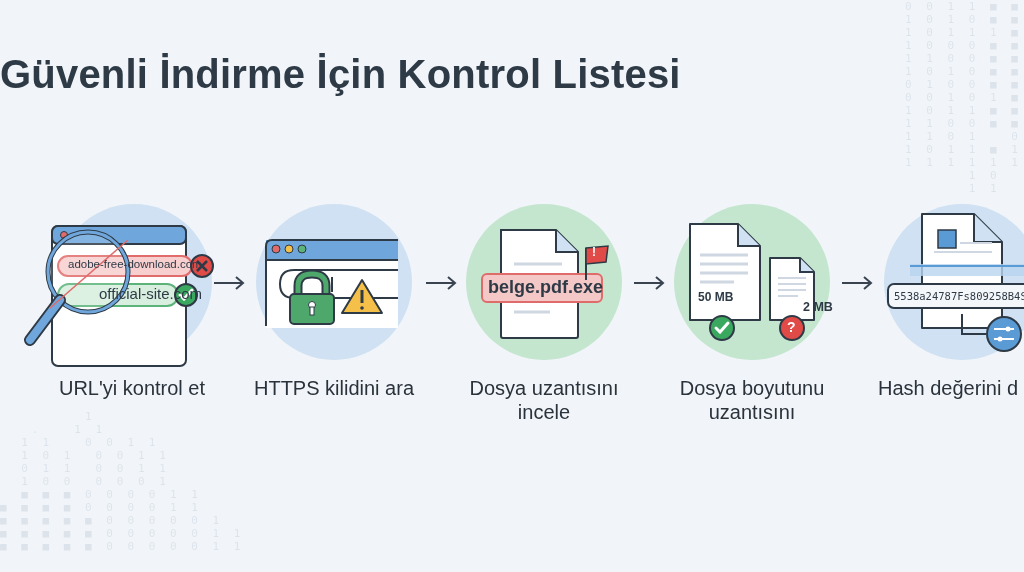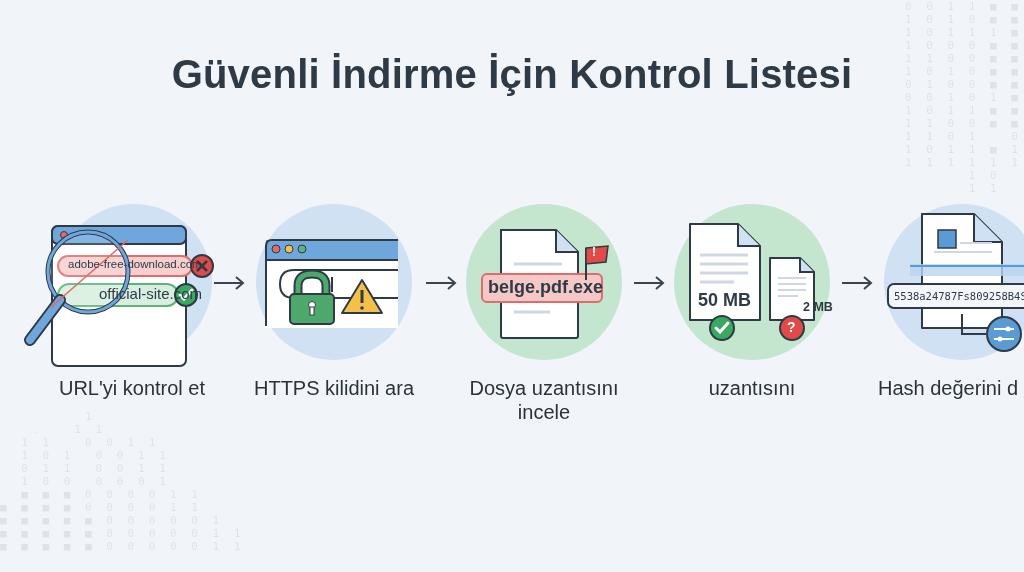--- a/index.html
+++ b/index.html
@@ -8,21 +8,21 @@
     background: #f1f5f9;
     font-family: "Liberation Sans", sans-serif;
     position: relative;
   }
   .bg-matrix {
     position: absolute; font-family: "DejaVu Sans Mono", monospace;
     color: #cdd6e0; font-size: 11px; line-height: 13px; letter-spacing: 4px;
     white-space: pre; opacity: 0.55; pointer-events: none;
   }
   .title {
-    position: absolute; top: 52px; left: 0; width: 1024px; text-align: center;
+    position: absolute; top: 52px; left: 0; width: 1024px; 
     font-size: 40px; font-weight: bold; color: #2e3a46; letter-spacing: 0.2px;
   }
   .step { position: absolute; top: 200px; width: 200px; }
   .circle {
     position: absolute; top: 4px; width: 156px; height: 156px; border-radius: 50%;
   }
   .circle.blue { background: #cfe1f2; }
   .circle.green { background: #c4e6cf; }
   .label {
     position: absolute; top: 176px; width: 220px; text-align: center;
@@ -167,24 +167,25 @@
     <circle cx="58" cy="128" r="12" fill="#3aa85f" stroke="#2e3a46" stroke-width="2"></circle>
     <path d="M52 128 L56 132 L64 123" stroke="#ffffff" stroke-width="3" fill="none" stroke-linecap="round"></path>
     <path d="M106 58 L136 58 L150 72 L150 120 L106 120 Z" fill="#ffffff" stroke="#2e3a46" stroke-width="2" stroke-linejoin="round"></path>
     <path d="M136 58 L136 72 L150 72" fill="#cfe1f2" stroke="#2e3a46" stroke-width="2"></path>
     <line x1="114" y1="78" x2="142" y2="78" stroke="#cfd8e2" stroke-width="2"></line>
     <line x1="114" y1="84" x2="142" y2="84" stroke="#cfd8e2" stroke-width="2"></line>
     <line x1="114" y1="90" x2="142" y2="90" stroke="#cfd8e2" stroke-width="2"></line>
     <line x1="114" y1="96" x2="134" y2="96" stroke="#cfd8e2" stroke-width="2"></line>
     <circle cx="128" cy="128" r="12" fill="#e04a47" stroke="#2e3a46" stroke-width="2"></circle>
   </svg>
-  <span style="position:absolute;left:34px;top:90px;font-size:18px;font-weight:bold;color:#2e3a46;">50 MB</span>
+  <span style="position:absolute;left:34px;top:90px;font-size:12px;font-weight:bold;color:#2e3a46;">50 MB</span>
   <span style="position:absolute;left:110px;top:100px;font-size:12.5px;font-weight:bold;color:#2e3a46;margin-left:29px;">2 MB</span>
   <span style="position:absolute;left:123px;top:119px;font-size:14px;font-weight:bold;color:#ffffff;">?</span>
   <div class="label" style="left:-22px;">
+    <div>Dosya boyutunu</div>
     <div>uzantısını</div>
   </div>
 </div>
 
 <div class="arrow" style="left:840px;">
   <svg width="34" height="14">
       <path d="M2 7 L30 7 M24 1 L31 7 L24 13" stroke="#3a4450" stroke-width="2" fill="none"></path>
     </svg>
 </div>
 

